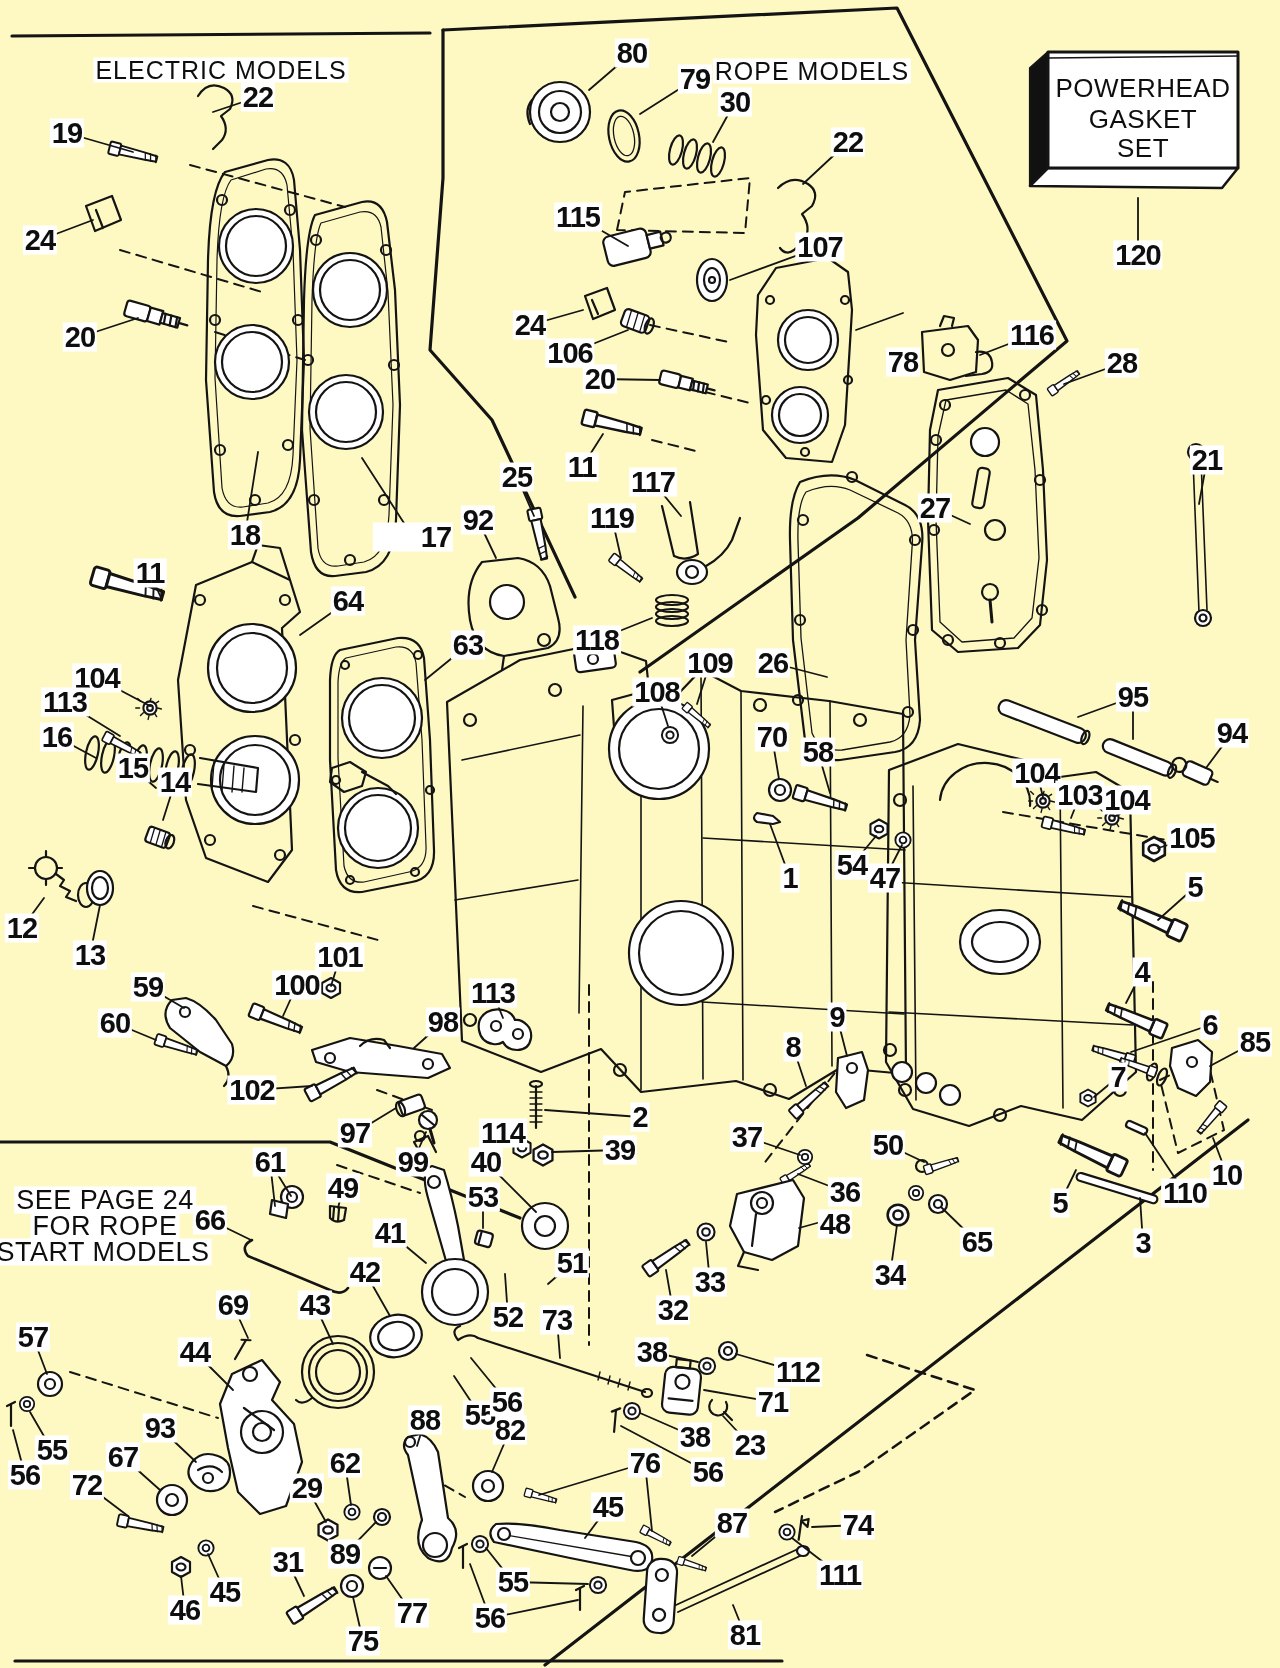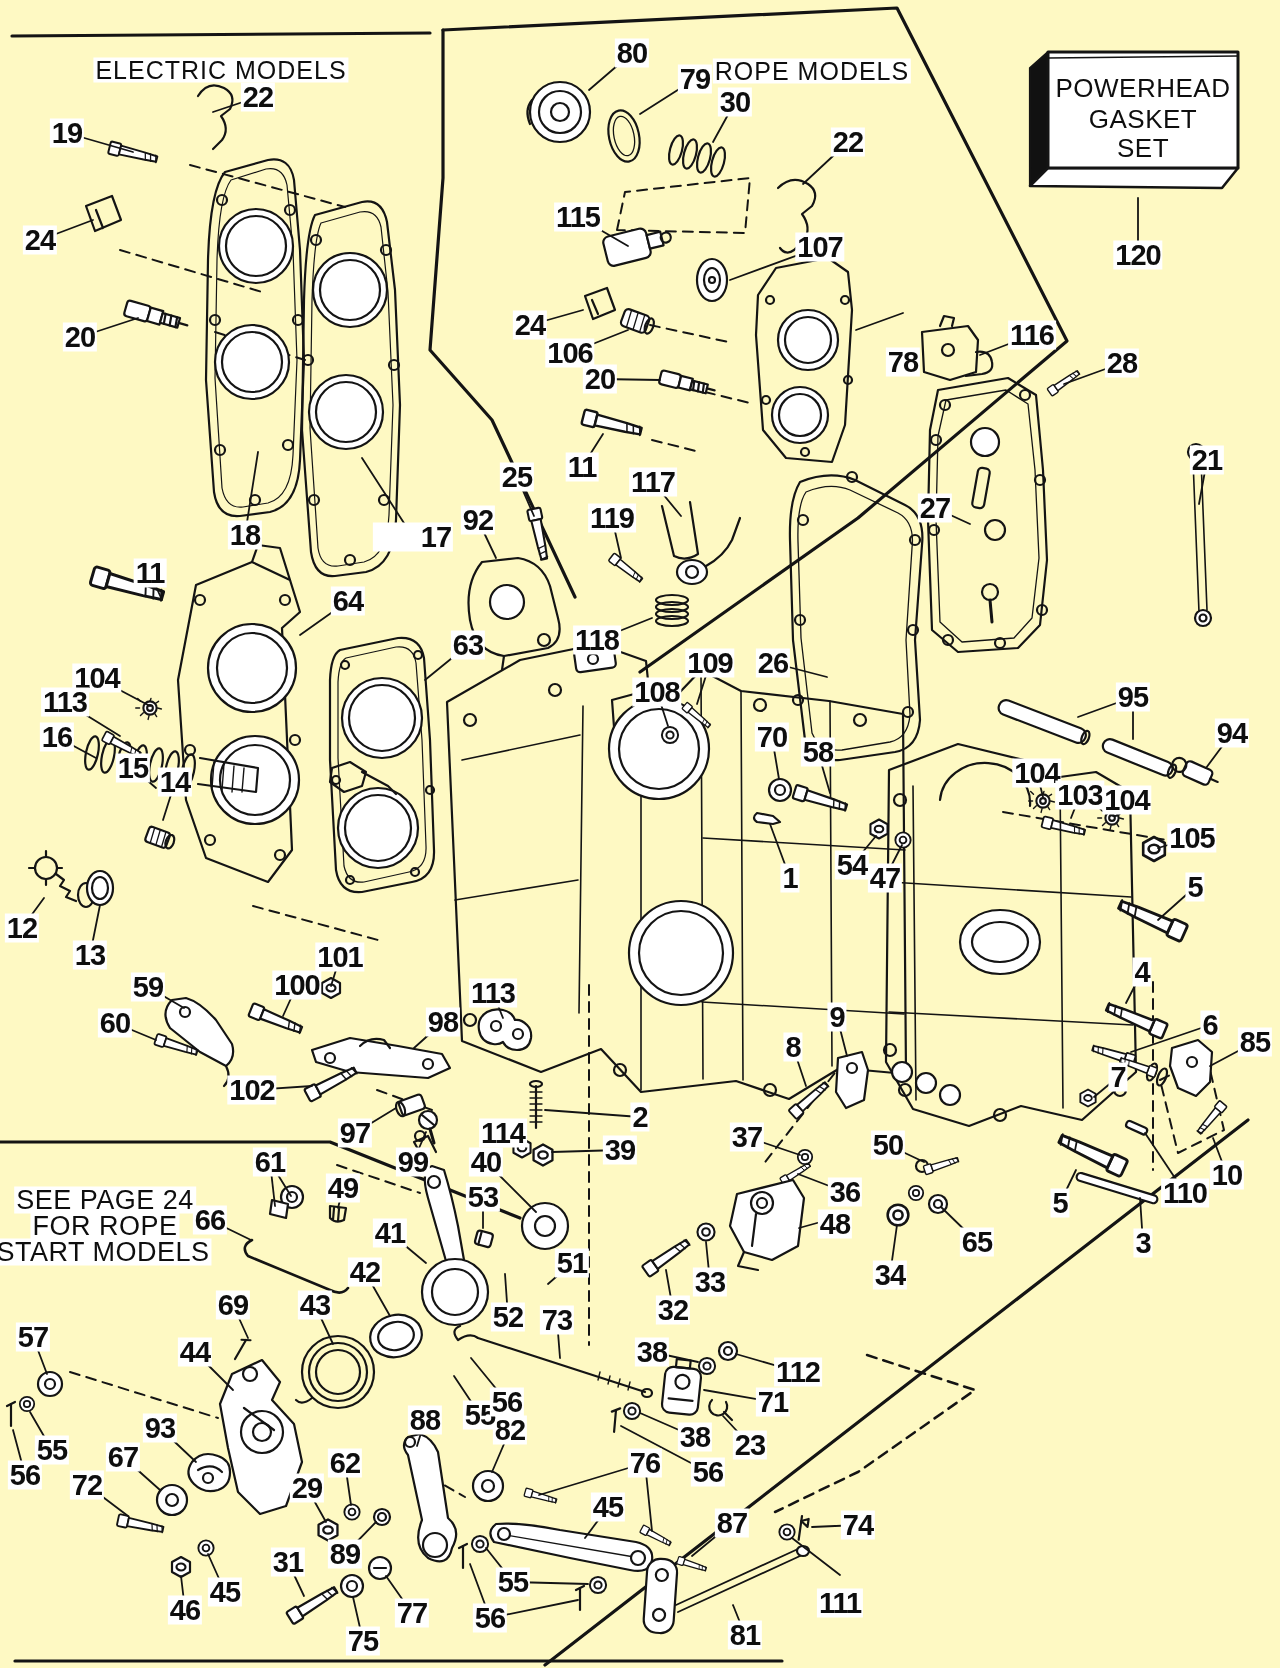--- a/index.html
+++ b/index.html
@@ -762,21 +762,21 @@
     <div class="lbl num" style="left: 652px; top: 1352px;">38</div>
     <div class="lbl num" style="left: 798px; top: 1372px;">112</div>
     <div class="lbl num" style="left: 773px; top: 1402px;">71</div>
     <div class="lbl num" style="left: 695px; top: 1437px;">38</div>
     <div class="lbl num" style="left: 750px; top: 1445px;">23</div>
     <div class="lbl num" style="left: 708px; top: 1472px;">56</div>
     <div class="lbl num" style="left: 645px; top: 1463px;">76</div>
     <div class="lbl num" style="left: 608px; top: 1507px;">45</div>
     <div class="lbl num" style="left: 732px; top: 1523px;">87</div>
     <div class="lbl num" style="left: 858px; top: 1525px;">74</div>
-    <div class="lbl num" style="left: 840px; top: 1575px; margin-top: 28px;">111</div>
+    <div class="lbl num" style="left: 840px; top: 1575px;">111</div>
     <div class="lbl num" style="left: 513px; top: 1582px;">55</div>
     <div class="lbl num" style="left: 490px; top: 1618px;">56</div>
     <div class="lbl num" style="left: 745px; top: 1635px;">81</div>
     <div class="lbl num" style="left: 890px; top: 1275px;">34</div>
     <div class="lbl num" style="left: 977px; top: 1242px;">65</div>
     <div class="lbl num" style="left: 888px; top: 1145px;">50</div>
     <div class="lbl num" style="left: 747px; top: 1137px;">37</div>
     <div class="lbl num" style="left: 845px; top: 1192px;">36</div>
     <div class="lbl num" style="left: 835px; top: 1218px; margin-top: 6px;">48</div>
     <div class="lbl num" style="left: 710px; top: 1282px;">33</div>

